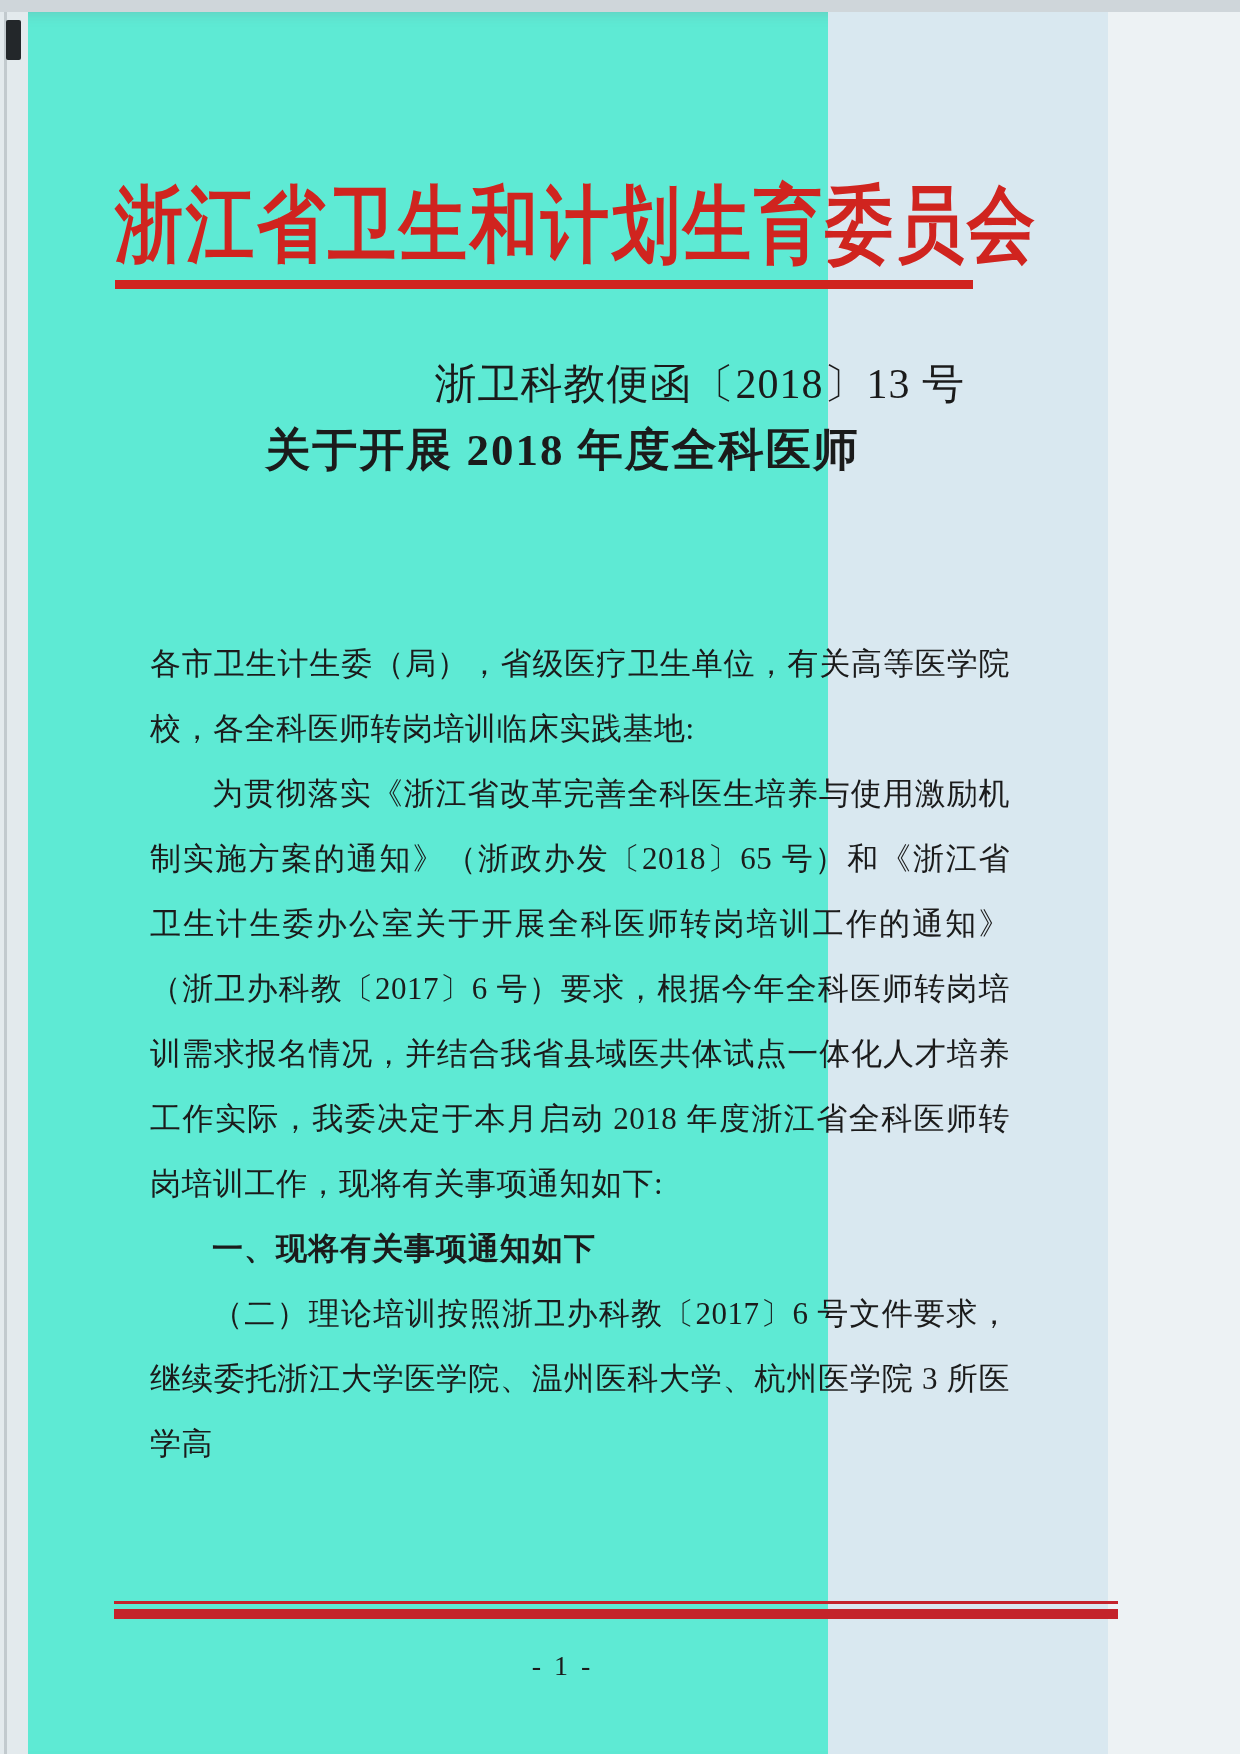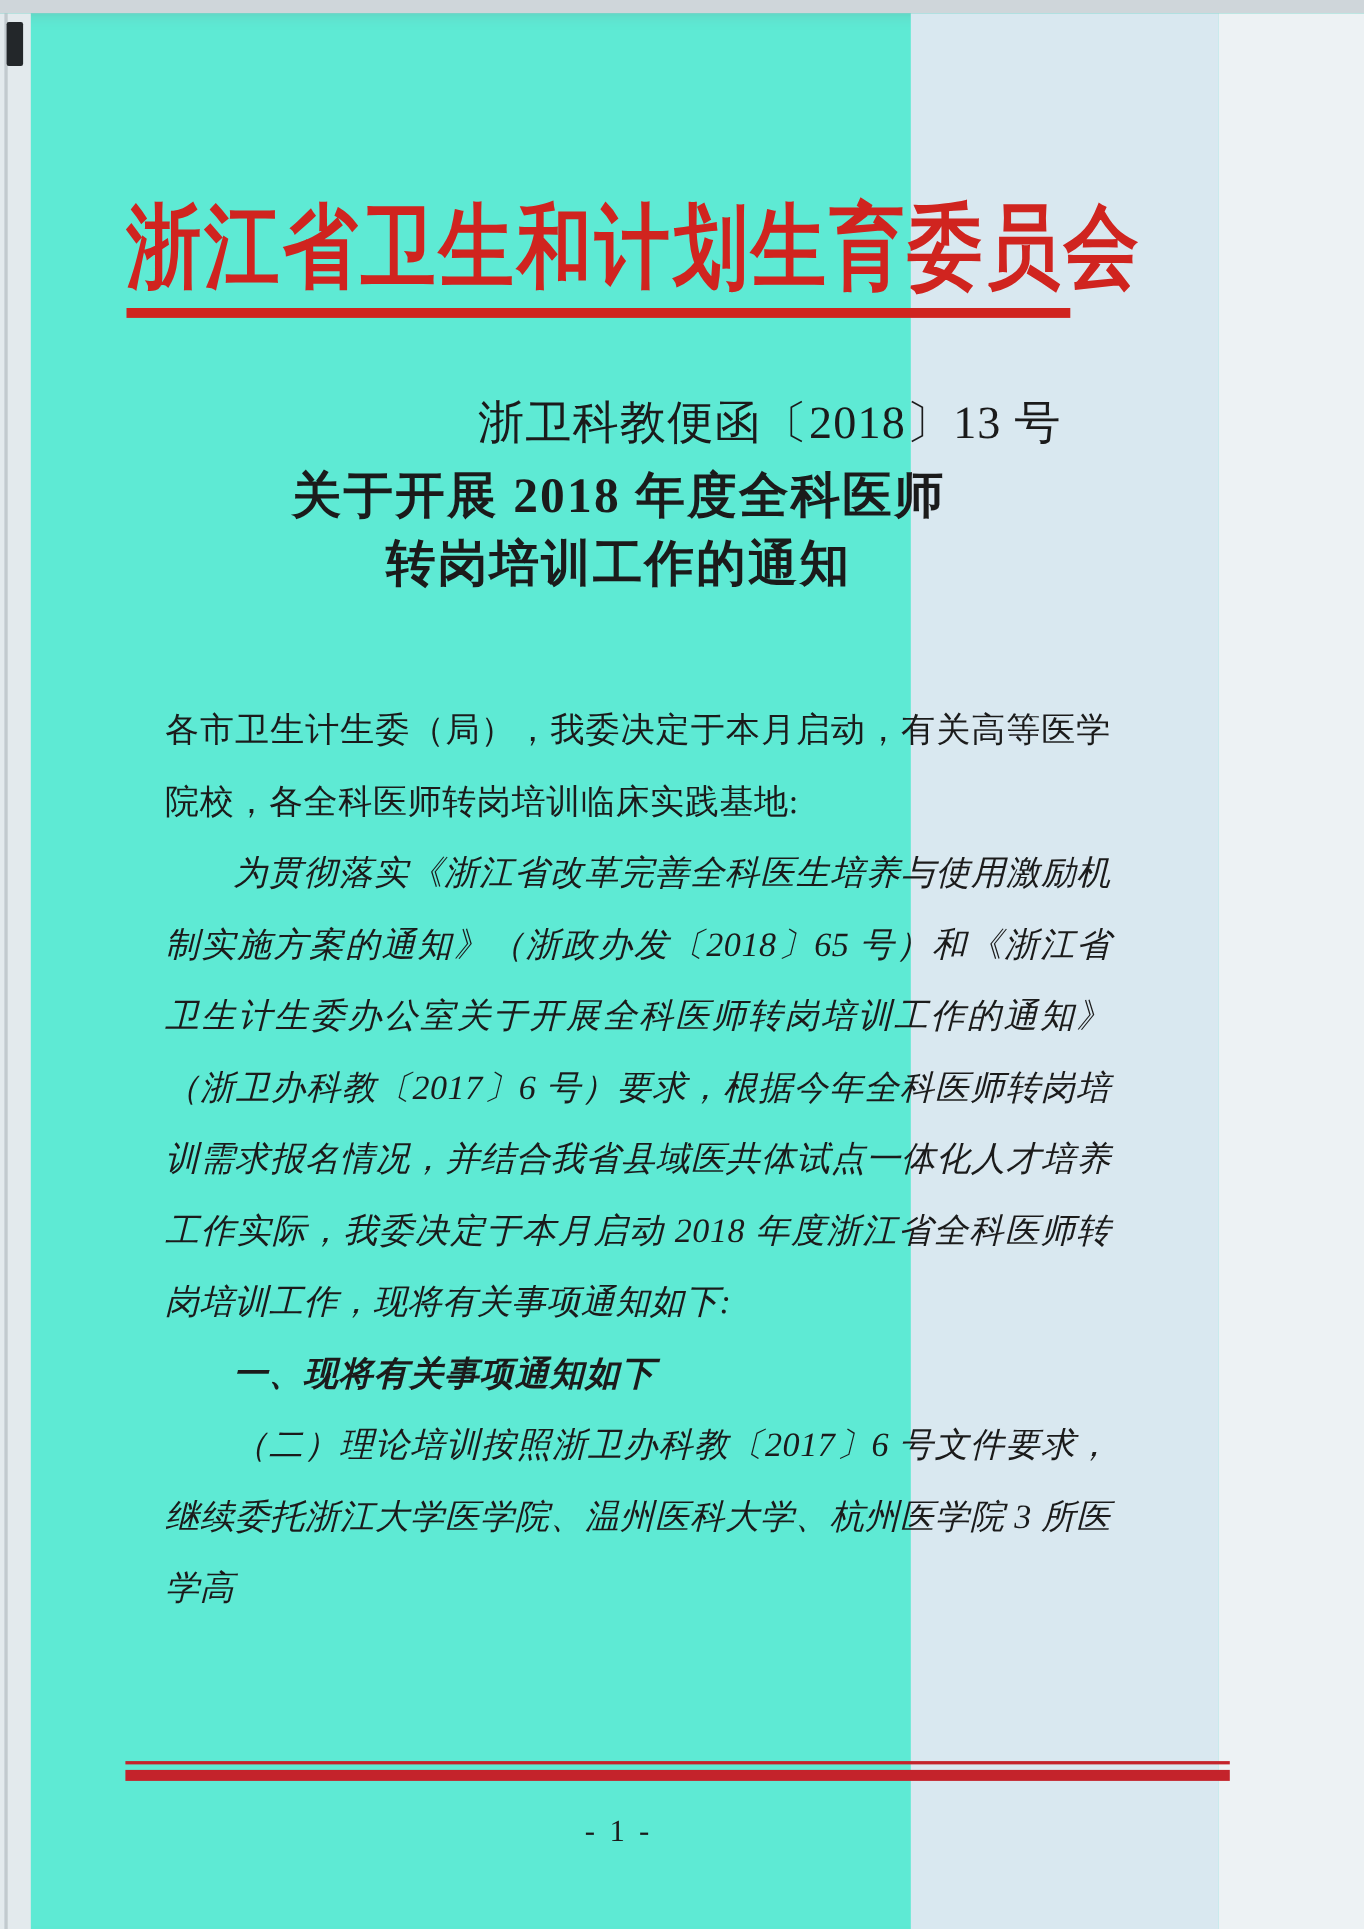--- a/index.html
+++ b/index.html
@@ -51,21 +51,21 @@
   }
 
   
   .doc-body {
     position:absolute; left:150px; top:619px; width:860px;
     font-size:31px; line-height:65px;
     text-align:justify;
     letter-spacing:.5px;
   }
   .doc-body p { margin:0; }
-  .doc-body .indent { text-indent:2em;font-style:italic; }
+  .doc-body .indent { text-indent:2em; }
   .doc-body .heading {
     font-family:"Liberation Sans","DejaVu Sans",sans-serif;
     font-weight:bold;
     letter-spacing:1px;
   }
 
   
   .footer-rules { position:absolute; left:114px; top:1589px; width:1004px; }
   .footer-rules .thin  { height:3px;  margin-bottom:5px; }
   .footer-rules .thick { height:10px; }
@@ -89,25 +89,24 @@
   <div class="corner-mark"></div>
 
   <h1 class="agency" style="color: rgb(208, 36, 31);">浙江省卫生和计划生育委员会</h1>
 
   <div class="red-rule" style="background: rgb(208, 36, 31);"></div>
 
   <div class="doc-number">浙卫科教便函〔2018〕13 号</div>
 
   <div class="doc-title">
     <div>关于开展 2018 年度全科医师</div>
-    <div>转岗培训工作的通知</div>
   </div>
 
   <div class="doc-body" style="color: rgb(27, 27, 27);">
-    <p class="plain">各市卫生计生委（局），我委决定于本月启动，有关高等医学院校，各全科医师转岗培训临床实践基地:</p>
+    <p class="plain">各市卫生计生委（局），省级医疗卫生单位，有关高等医学院校，各全科医师转岗培训临床实践基地:</p>
     <p class="indent">为贯彻落实《浙江省改革完善全科医生培养与使用激励机制实施方案的通知》（浙政办发〔2018〕65 号）和《浙江省卫生计生委办公室关于开展全科医师转岗培训工作的通知》（浙卫办科教〔2017〕6 号）要求，根据今年全科医师转岗培训需求报名情况，并结合我省县域医共体试点一体化人才培养工作实际，我委决定于本月启动 2018 年度浙江省全科医师转岗培训工作，现将有关事项通知如下:</p>
     <p class="indent heading">一、现将有关事项通知如下</p>
     <p class="indent">（二）理论培训按照浙卫办科教〔2017〕6 号文件要求，继续委托浙江大学医学院、温州医科大学、杭州医学院 3 所医学高</p>
   </div>
 
   <div class="footer-rules">
     <div class="thin" style="background: rgb(196, 35, 43);"></div>
     <div class="thick" style="background: rgb(196, 35, 43);"></div>
   </div>
 

